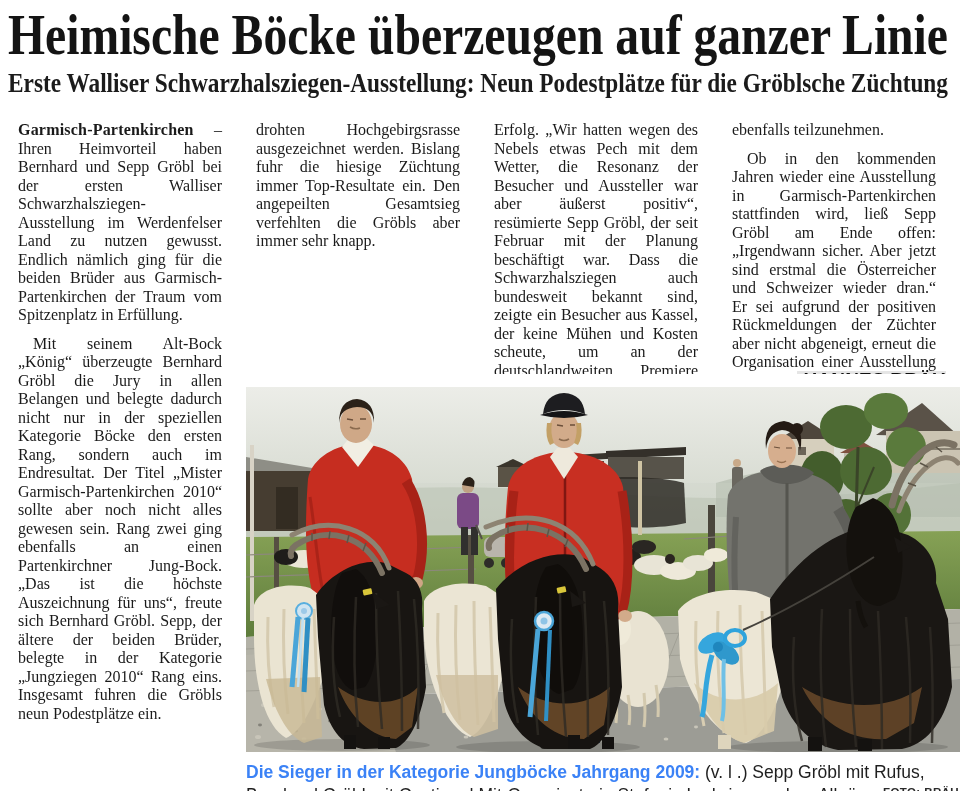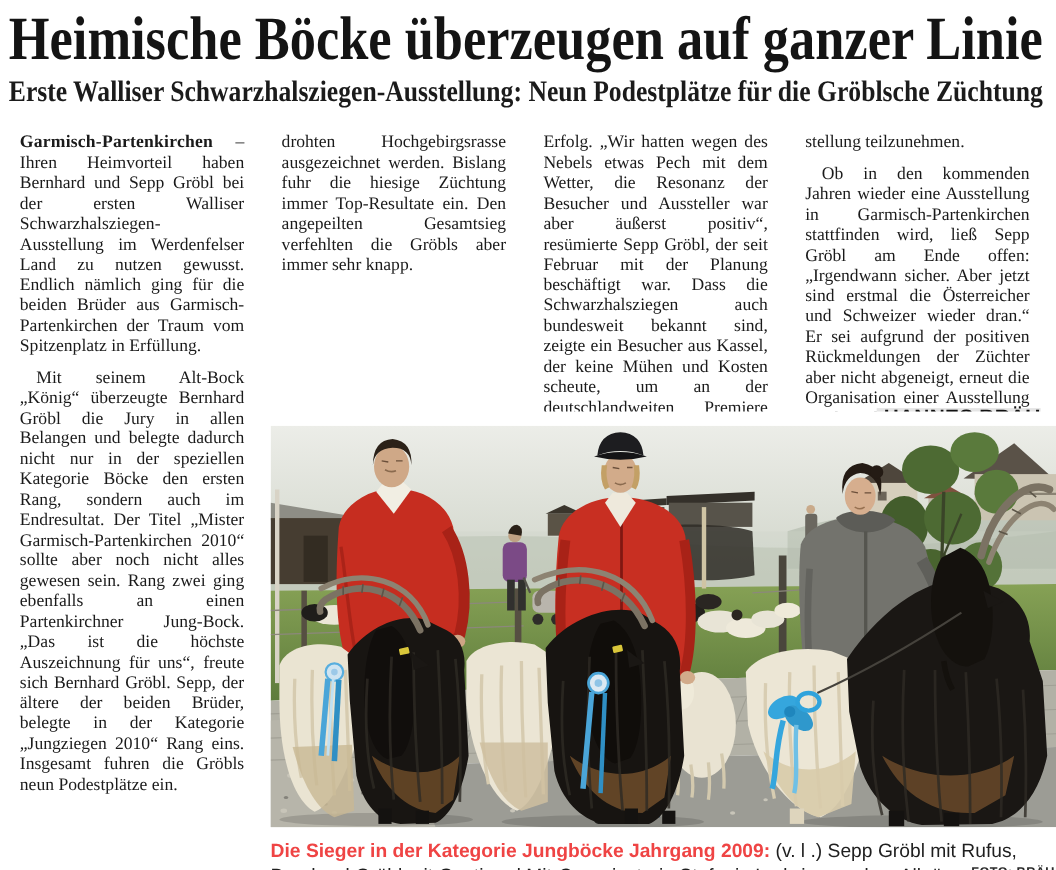--- a/index.html
+++ b/index.html
@@ -33,21 +33,21 @@
     background:#e5e5e5; padding-left:6px;
   }
   .photo-frame { margin-top:13px; width:714px; height:365px; }
   .caption {
     position:relative;
     margin-top:5px;
     font-family:"Liberation Sans", sans-serif;
     font-size:17.5px; line-height:23px; color:#1f1f1f;
     text-align:left;
   }
-  .caption b { font-weight:700; color:#ef4444; }
+  .caption b { font-weight:700; color:#3b82f6; }
   .caption-credit {
     position:absolute; right:1px; bottom:3px;
     font-family:"Liberation Sans", sans-serif;
     font-size:11.5px; font-weight:700; letter-spacing:.4px; color:#2b2b2b;
     background:#fff; padding-left:8px;
   }
 </style>
 </head>
 <body>
 
@@ -70,21 +70,21 @@
 
     <div class="right-region">
       <div class="top-cols">
         <div class="col">
           <p>drohten Hochgebirgsrasse ausgezeichnet werden. Bislang fuhr die hiesige Züchtung immer Top-Resultate ein. Den angepeilten Gesamtsieg verfehlten die Gröbls aber immer sehr knapp.</p>
         </div>
         <div class="col">
           <p>Erfolg. „Wir hatten wegen des Nebels etwas Pech mit dem Wetter, die Resonanz der Besucher und Aussteller war aber äußerst positiv“, resümierte Sepp Gröbl, der seit Februar mit der Planung beschäftigt war. Dass die Schwarzhalsziegen auch bundesweit bekannt sind, zeigte ein Besucher aus Kassel, der keine Mühen und Kosten scheute, um an der deutschlandweiten Premiere einer Schwarzhalsziegen-Aus-</p>
         </div>
         <div class="col">
-          <p>stellung teilzunehmen.</p>
+          <p>ebenfalls teilzunehmen.</p>
           <div class="byline-holder">
             <p class="indent">Ob in den kommenden Jahren wieder eine Ausstellung in Garmisch-Partenkirchen stattfinden wird, ließ Sepp Gröbl am Ende offen: „Irgendwann sicher. Aber jetzt sind erstmal die Österreicher und Schweizer wieder dran.“ Er sei aufgrund der positiven Rückmeldungen der Züchter aber nicht abgeneigt, erneut die Organisation einer Ausstellung zu übernehmen.</p>
             <span class="byline">HANNES BRÄU</span>
           </div>
         </div>
       </div>
 
       
       <svg class="photo-frame" viewBox="0 0 714 365" width="714" height="365" role="img">
         <defs>

